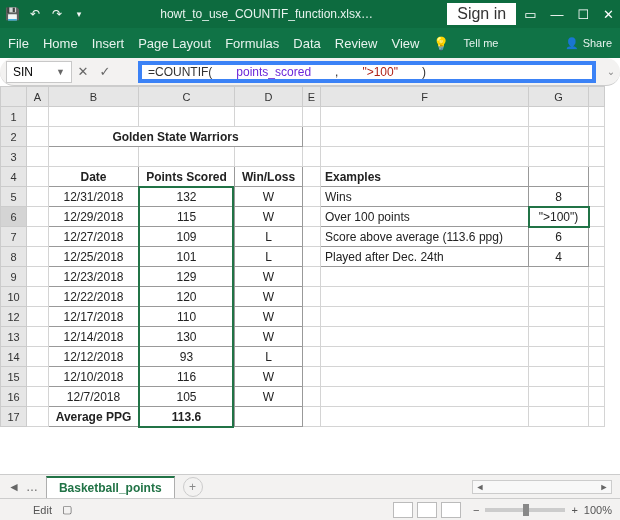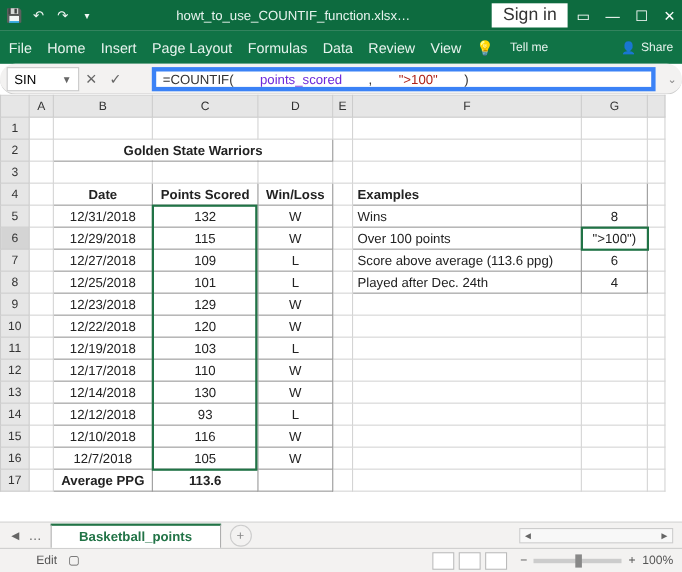--- a/index.html
+++ b/index.html
@@ -39,21 +39,21 @@
 .pointscol { background: #e4ecf7; }
 .avgrow { background: #fac090; font-weight: bold; text-align: center; border: 1px solid #999 !important; }
 .exhdr { background: #fac090; font-weight: bold; color: #5a3c10; border: 1px solid #999 !important; padding-left: 4px; }
 .excell { border: 1px solid #999 !important; padding-left: 4px; }
 .excell.center { text-align: center; }
 .active-cell { outline: 2px solid #217346; outline-offset: -1px; position: relative; }
 .sel-range { position: absolute; border: 2px solid #217346; pointer-events: none; }
 .sheetbar { height: 24px; background: #f3f2f1; border-top: 1px solid #ccc; display: flex; align-items: center; font-size: 12px; }
 .sheetbar .nav { display: flex; gap: 6px; padding: 0 8px; color: #666; }
 .sheetbar .tabctl { display: flex; align-items: center; height: 100%; }
-.sheettab { background: #fff; border: 1px solid #aeaeae; border-bottom: none; padding: 3px 25px; font-weight: bold; color: #217346; border-top: 2px solid #217346; }
+.sheettab { background: #fff; border: 1px solid #aeaeae; border-bottom: none; padding: 3px 12px; font-weight: bold; color: #217346; border-top: 2px solid #217346; }
 .sheetbar .addsheet { width: 20px; height: 20px; border: 1px solid #ccc; border-radius: 50%; margin-left: 8px; display: flex; align-items: center; justify-content: center; color: #888; }
 .sheetbar .hscroll { flex: 1; display: flex; align-items: center; justify-content: flex-end; padding-right: 8px; }
 .sheetbar .hscroll .track { width: 140px; height: 14px; border: 1px solid #ccc; background: #f8f8f8; display: flex; align-items: center; }
 .sheetbar .hscroll .arrow { width: 14px; text-align: center; font-size: 9px; color: #666; }
 .statusbar { height: 22px; background: #f3f2f1; border-top: 1px solid #ccc; display: flex; align-items: center; font-size: 11px; color: #555; padding: 0 8px; }
 .statusbar .mode { margin-right: 10px; padding-left: 25px; }
 .statusbar .spacer { flex: 1; }
 .statusbar .viewbtn { width: 20px; height: 16px; border: 1px solid #bbb; margin-left: 4px; background: #fff; }
 .statusbar .zoomctl { display: flex; align-items: center; gap: 6px; margin-left: 12px; }
 .statusbar .zslider { width: 80px; height: 4px; background: #ccc; position: relative; }
@@ -242,31 +242,20 @@
           <td class="cell"></td>
   <td class="cell datacell">12/22/2018</td>
   <td class="cell datacell pointscol">120</td>
   <td class="cell datacell">W</td>
   <td class="cell"></td>
           <td class="cell"></td>
           <td class="cell"></td>
           <td class="cell"></td>
         </tr>
 <tr>
-          <td class="rh">11</td>
-          <td class="cell"></td>
-  <td class="cell datacell">12/19/2018</td>
-  <td class="cell datacell pointscol">103</td>
-  <td class="cell datacell">L</td>
-  <td class="cell"></td>
-          <td class="cell"></td>
-          <td class="cell"></td>
-          <td class="cell"></td>
-        </tr>
-<tr>
           <td class="rh">12</td>
           <td class="cell"></td>
   <td class="cell datacell">12/17/2018</td>
   <td class="cell datacell pointscol">110</td>
   <td class="cell datacell">W</td>
   <td class="cell"></td>
           <td class="cell"></td>
           <td class="cell"></td>
           <td class="cell"></td>
         </tr>

